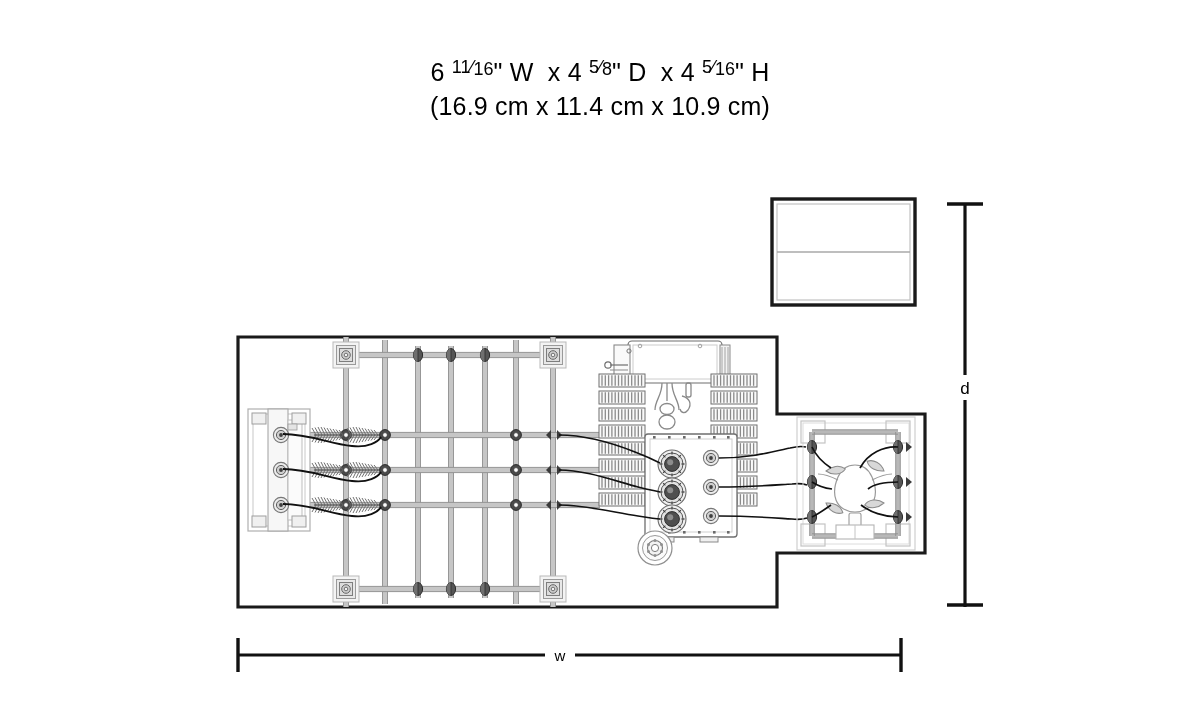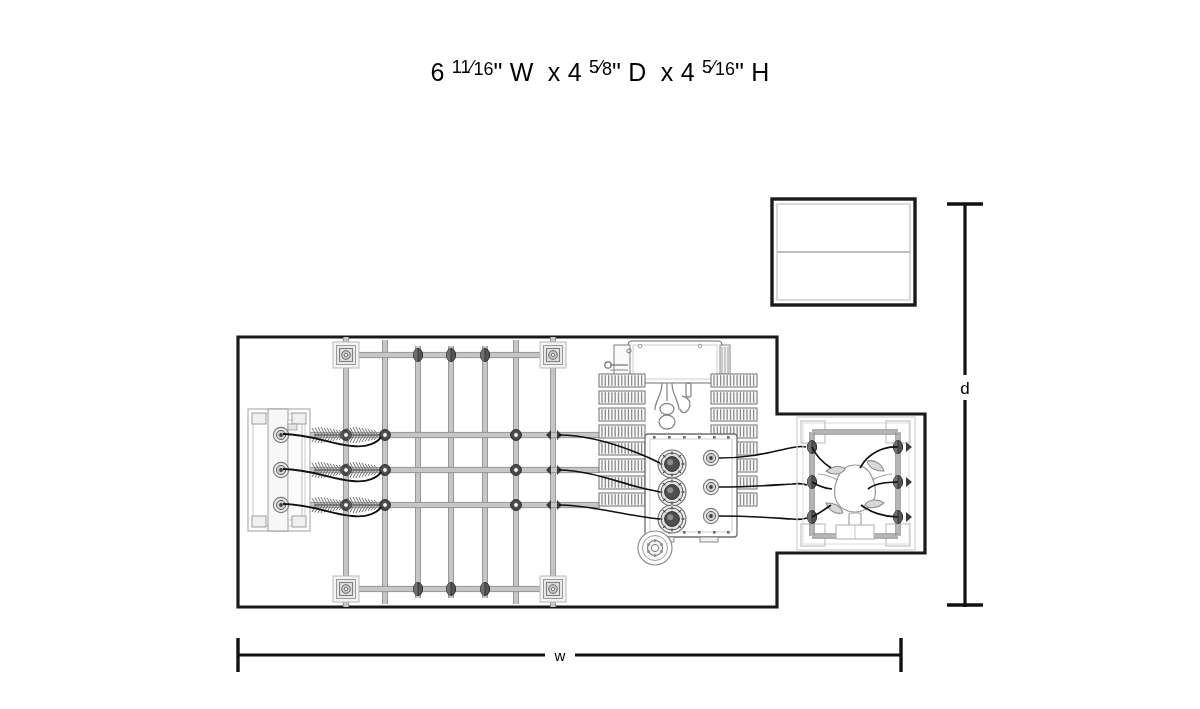--- a/index.html
+++ b/index.html
@@ -25,20 +25,21 @@
 </style>
 </head>
 <body>
 
 <div id="stage">
 
   <div class="dim-title">
     <span><span>6</span>&nbsp;<span class="frac"><span class="sup">11</span>⁄<span class="sub">16</span></span><span>"</span>&nbsp;<span>W</span>
     &nbsp;<span>x</span>&nbsp;<span>4</span>&nbsp;<span class="frac"><span class="sup">5</span>⁄<span class="sub">8</span></span><span>"</span>&nbsp;<span>D</span>
     &nbsp;<span>x</span>&nbsp;<span>4</span>&nbsp;<span class="frac"><span class="sup">5</span>⁄<span class="sub">16</span></span><span>"</span>&nbsp;<span>H</span></span>
+    <span class="line2">(16.9 cm x 11.4 cm x 10.9 cm)</span>
   </div>
 
   <svg width="1200" height="709" viewBox="0 0 1200 709">
     <defs>
       <g id="cornerBracket">
         <rect x="-13" y="-13" width="26" height="26" fill="#f4f4f4" stroke="#b9b9b9" stroke-width="1"></rect>
         <rect x="-9.5" y="-9.5" width="19" height="19" fill="#e8e8e8" stroke="#9a9a9a" stroke-width="1"></rect>
         <rect x="-6.5" y="-6.5" width="13" height="13" fill="#dcdcdc" stroke="#7d7d7d" stroke-width="1"></rect>
         <circle cx="0" cy="0" r="4.3" fill="#cfcfcf" stroke="#666" stroke-width="1"></circle>
         <circle cx="0" cy="0" r="1.8" fill="#f2f2f2" stroke="#555" stroke-width=".8"></circle>

